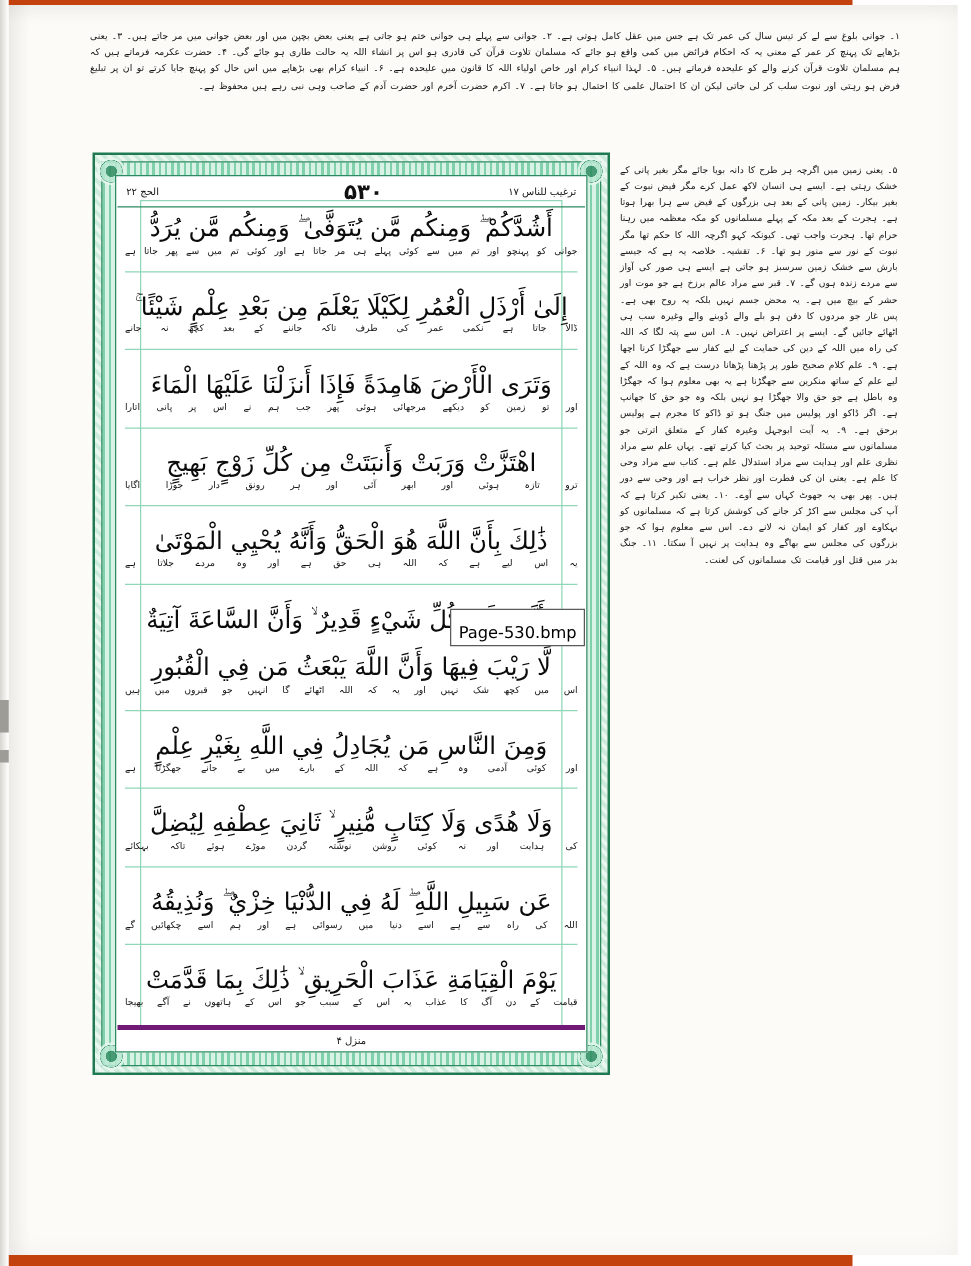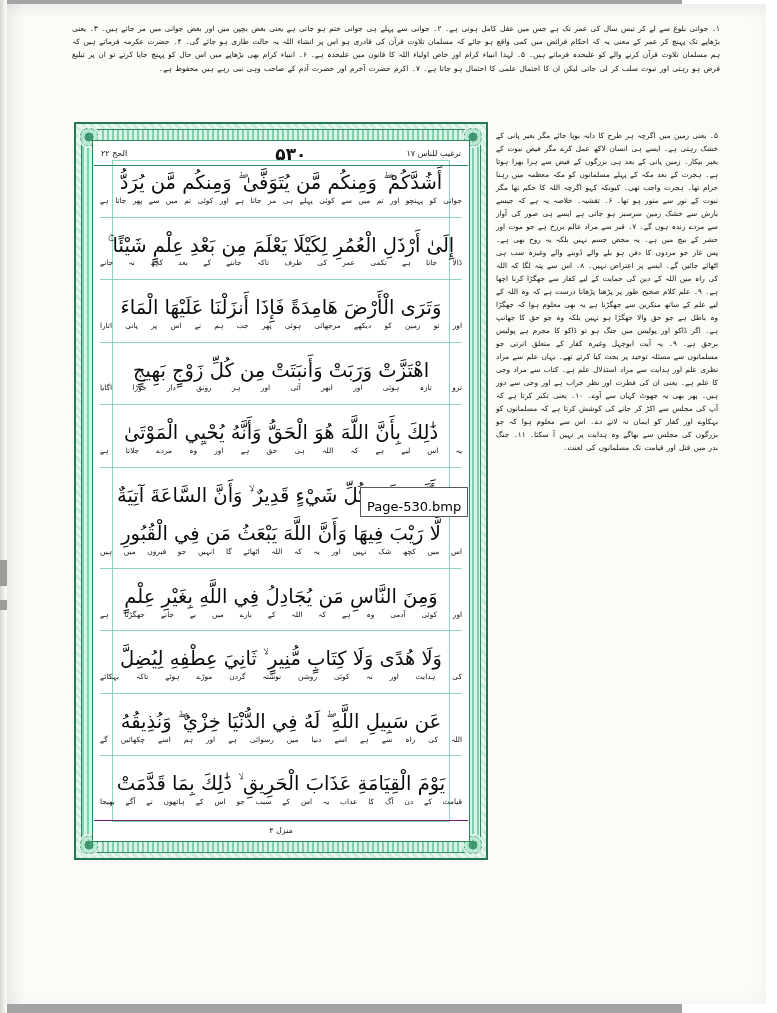--- a/index.html
+++ b/index.html
@@ -10,21 +10,21 @@
   body {
     width: 777px;
     height: 1013px;
     font-family: "DejaVu Sans", sans-serif;
     overflow: hidden;
   }
   #page {
     position: relative;
     width: 682px;
     height: 1013px;
-    background: #a3a3a3;
+    background: #c2410c;
   }
   
   .paper {
     position: absolute;
     left: 6px;
     top: 4px;
     width: 760px;
     height: 1000px;
     background:
       linear-gradient(to right, rgba(0,0,0,0.05) 0px, rgba(0,0,0,0.0) 18px),
@@ -154,21 +154,21 @@
     font-weight: bold;
     color: #111;
     letter-spacing: 1px;
     margin-left: 48px;
   }
   .hdr-side { font-size: 8px; color: #111; }
   #panel-footer {
     position: absolute;
     left: 20px; right: 20px; bottom: 20px;
     height: 20px;
-    border-top: 1px solid #701a75;
+    border-top: 4px solid #701a75;
     box-sizing: border-box;
     display: flex;
     align-items: center;
     justify-content: center;
     font-size: 8px;
     color: #111;
     direction: rtl;
   }
 
   

